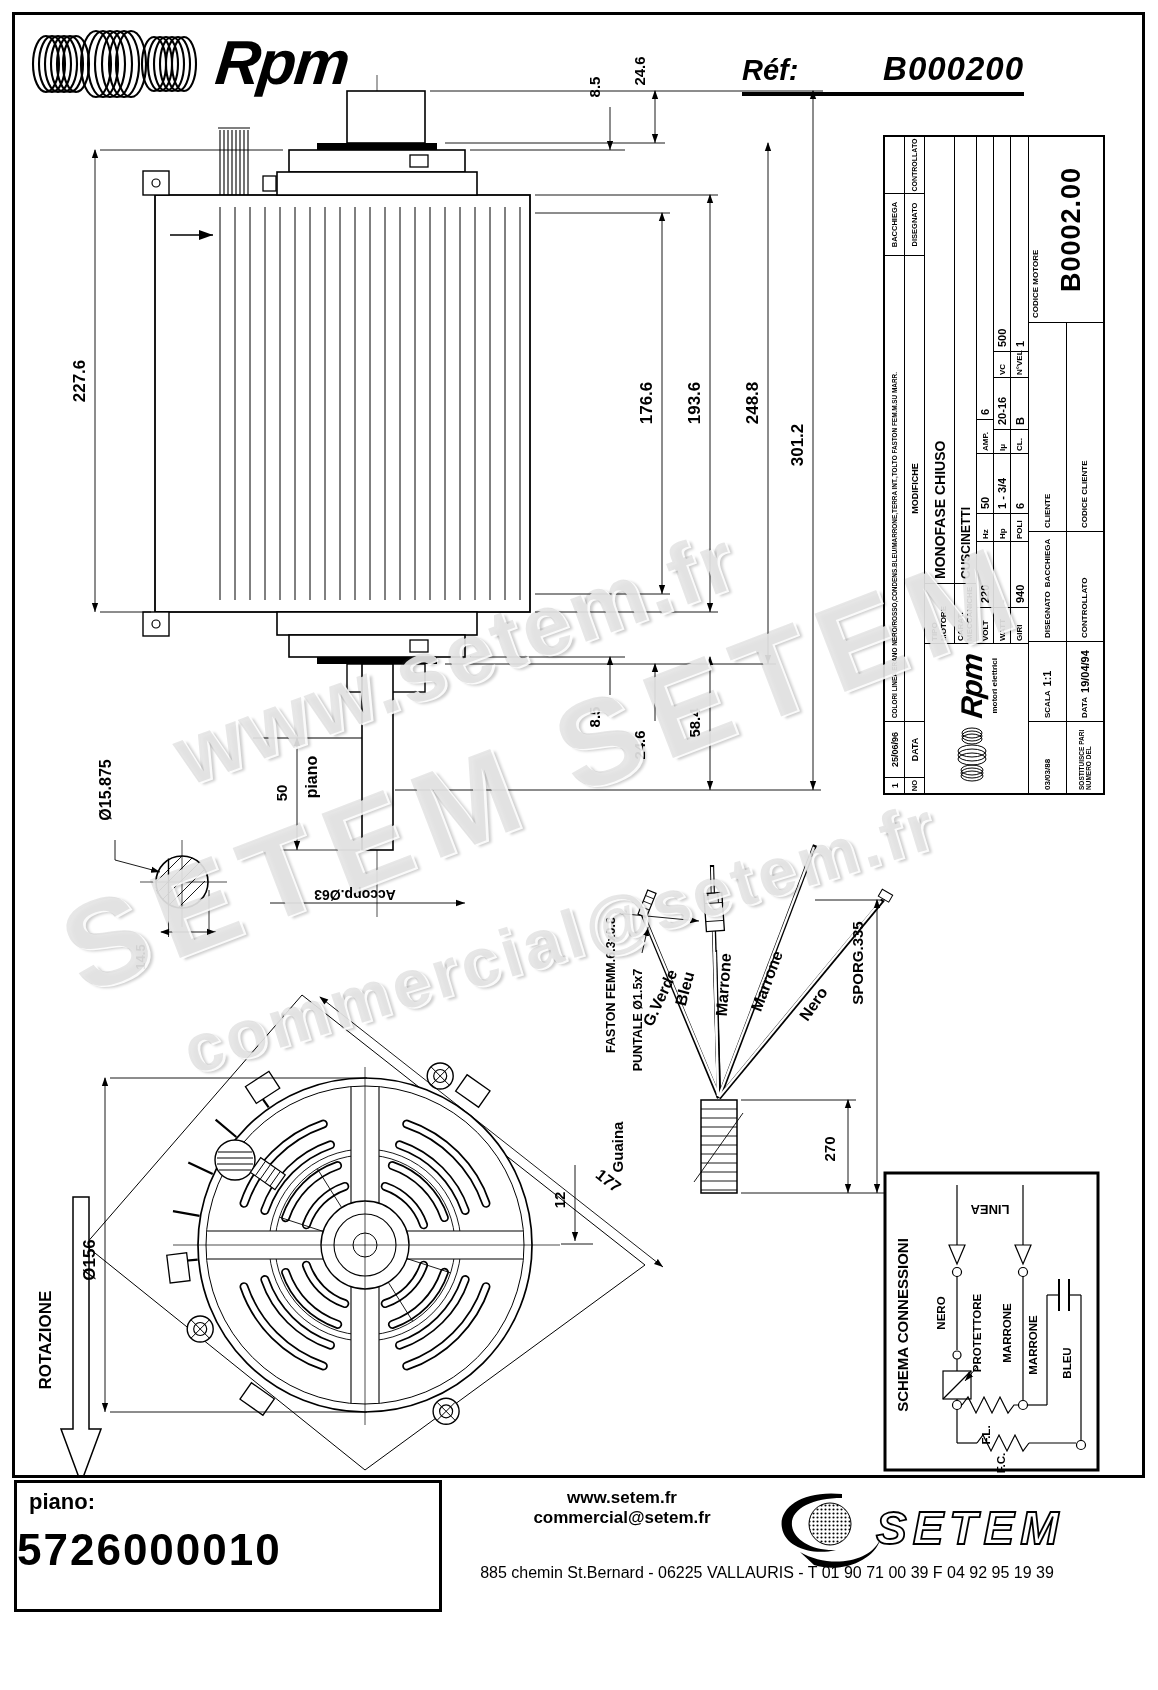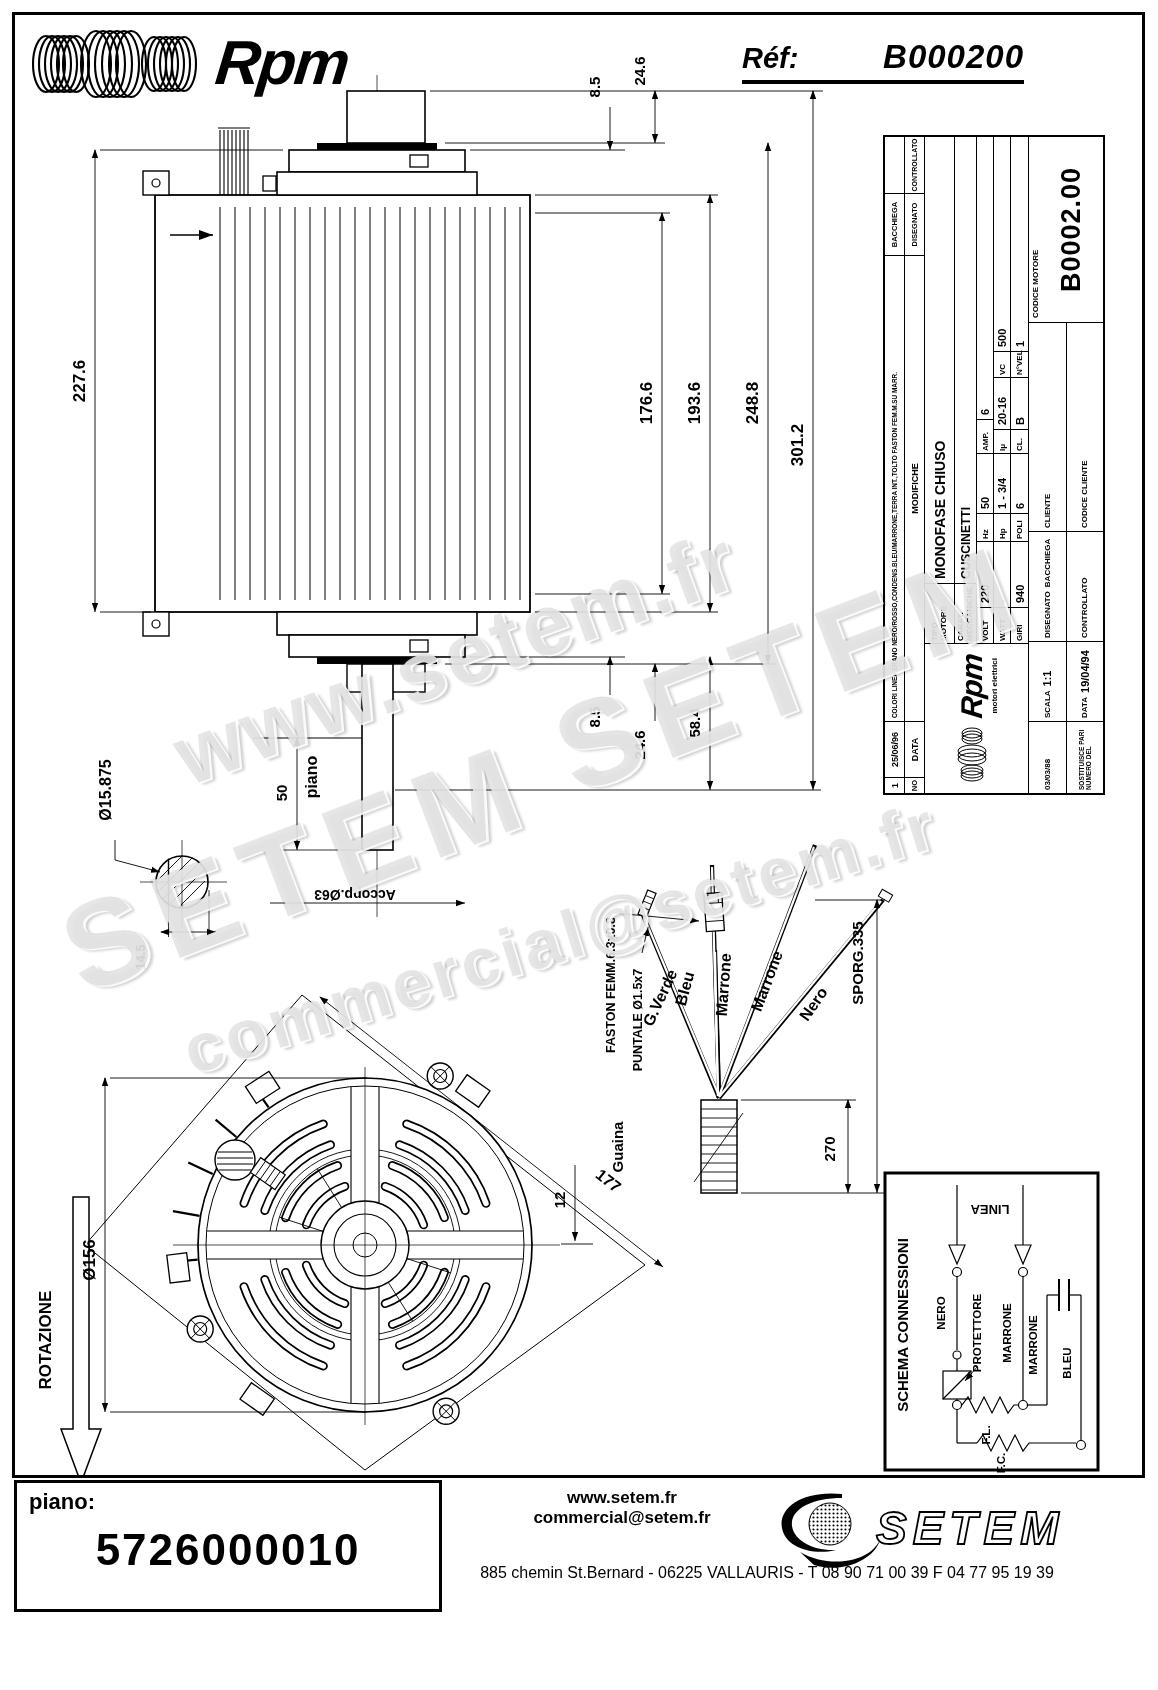--- a/index.html
+++ b/index.html
@@ -5,21 +5,21 @@
   html,body{margin:0;padding:0;background:#888;}
   #page{position:relative;width:1158px;height:1690px;background:#fff;overflow:hidden;
         font-family:"Liberation Sans",sans-serif;color:#000;}
   .page-border{position:absolute;left:12px;top:12px;right:13px;bottom:12px;border:3px solid #000;}
   
   #brand{position:absolute;left:30px;top:20px;display:flex;align-items:center;z-index:4;}
   #brand .rpm-text{font-size:62px;font-weight:bold;font-style:italic;letter-spacing:-2px;margin-left:6px;transform:skewX(-6deg);}
   #refblock{position:absolute;left:742px;top:38px;width:282px;z-index:4;border-bottom:4px solid #000;
             padding-bottom:4px;display:flex;justify-content:space-between;align-items:baseline;}
   #refblock .rl{font-size:29px;font-weight:bold;font-style:italic;}
-  #refblock .rv{font-size:33px;font-weight:bold;font-style:italic;letter-spacing:1px;}
+  #refblock .rv{font-size:33px;font-weight:bold;font-style:italic;letter-spacing:1px;margin-top:12px;}
   
   .wm{position:absolute;font-weight:bold;color:rgba(70,70,70,0.13);
       text-shadow:2px 2px 0 rgba(255,255,255,0.9),4px 4px 3px rgba(0,0,0,0.20);
       white-space:nowrap;pointer-events:none;z-index:5;}
   #wm1{left:160px;top:608px;font-size:86px;transform:rotate(-20deg);letter-spacing:3px;}
   #wm2{left:52px;top:798px;font-size:122px;transform:rotate(-21deg);letter-spacing:14px;}
   #wm3{left:545px;top:598px;font-size:122px;transform:rotate(-21deg);letter-spacing:14px;}
   #wm4{left:168px;top:898px;font-size:68px;transform:rotate(-17deg);letter-spacing:4px;}
   
   #draw{position:absolute;left:15px;top:45px;z-index:2;}
@@ -58,21 +58,21 @@
   .bhalf.lasth{border-bottom:none;}
   .tiny{font-size:6.5px;font-weight:bold;}
   .b11{font-size:11px;font-weight:bold;}
   .cmlab{font-size:8px;font-weight:bold;padding:2px 4px 0;}
   .cmval{font-size:27px;font-weight:bold;text-align:center;flex:1;display:flex;
          align-items:center;justify-content:center;letter-spacing:1px;}
   
   #footer{position:absolute;left:12px;right:13px;top:1475px;bottom:12px;border-top:3px solid #000;z-index:4;background:#fff;}
   #codebox{position:absolute;left:2px;top:2px;width:422px;height:126px;border:3px solid #000;}
   #codebox .cl{position:absolute;left:12px;top:6px;font-size:22px;font-weight:bold;}
-  #codebox .cv{position:absolute;left:0;right:0;top:42px;text-align:center;font-size:44px;
+  #codebox .cv{position:absolute;left:0;right:0;top:42px;text-align:left;font-size:44px;
                font-weight:bold;letter-spacing:2px;}
   #ftr-center{position:absolute;left:455px;top:10px;width:310px;text-align:center;}
   #ftr-center .site{font-size:17px;font-weight:bold;}
   #ftr-center .mail{font-size:17px;font-weight:bold;}
   #ftr-addr{position:absolute;left:435px;top:86px;width:640px;text-align:center;font-size:16px;}
   #setemlogo{position:absolute;left:760px;top:2px;}
 </style>
 </head>
 <body>
 
@@ -550,15 +550,15 @@
       <path d="M28,72 C55,88 96,84 108,60 C102,80 70,94 42,85 Z" fill="#000"></path>
       <circle cx="58" cy="44" r="21" fill="url(#stip2)" stroke="#000" stroke-width="1"></circle>
       <defs>
         <pattern id="stip2" width="4" height="4" patternUnits="userSpaceOnUse">
           <rect width="4" height="4" fill="#fff"></rect>
             <circle cx="1.5" cy="1.5" r="1.05" fill="#000"></circle>
         </pattern>
       </defs>
       <text x="104" y="64" font-family="Liberation Sans,sans-serif" font-size="46" font-weight="bold" font-style="italic" letter-spacing="6" fill="#fff" stroke="#000" stroke-width="1.8">SETEM</text>
     </svg>
-    <div id="ftr-addr">885 chemin St.Bernard  -  06225 VALLAURIS  -  T 08 90 71 00 39   F 04 77 95 19 39</div>
+    <div id="ftr-addr">885 chemin St.Bernard  -  06225 VALLAURIS  -  T 01 90 71 00 39   F 04 92 95 19 39</div>
   </div>
 </div>
 
 </body></html>

